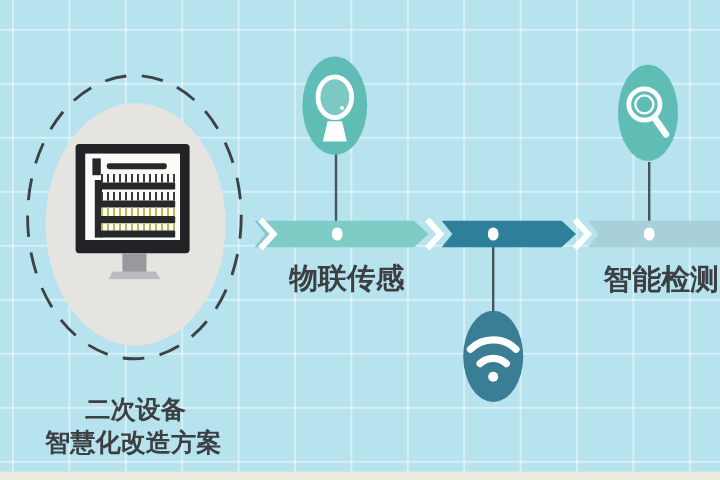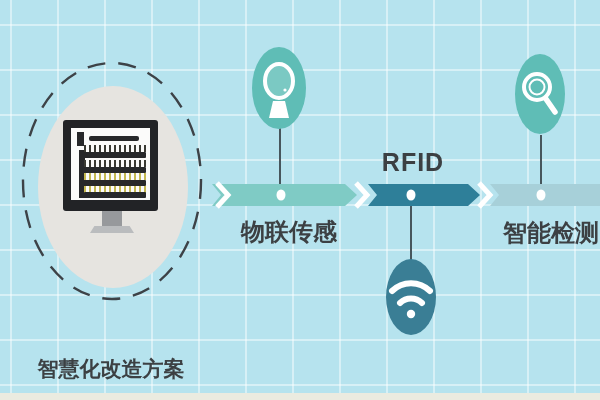--- a/index.html
+++ b/index.html
@@ -106,19 +106,19 @@
       <div class="s-ticks yellow" style="top:45px;"></div>
       <div class="s-bar" style="top:52px;"></div>
       <div class="s-ticks yellow" style="top:58px;"></div>
       <div class="s-bar" style="top:64px;"></div>
     </div>
   </div>
   <div class="stand-neck"></div>
   <div class="stand-base"></div>
 
   <div class="label cn" style="left:289px;top:216px;">物联传感</div>
-  <div class="label rfid" style="left:413px;top:148px;">RFID</div>
   <div class="label cn" style="left:551px;top:217px;text-align:center;">智能检测</div>
 
+  <div class="label title-line" style="left:113px;top:327px;">二次设备</div>
   <div class="label title-line" style="left:111px;top:355px;">智慧化改造方案</div>
 
   <div class="bottom-strip"></div>
 </div>
 
 </body></html>

